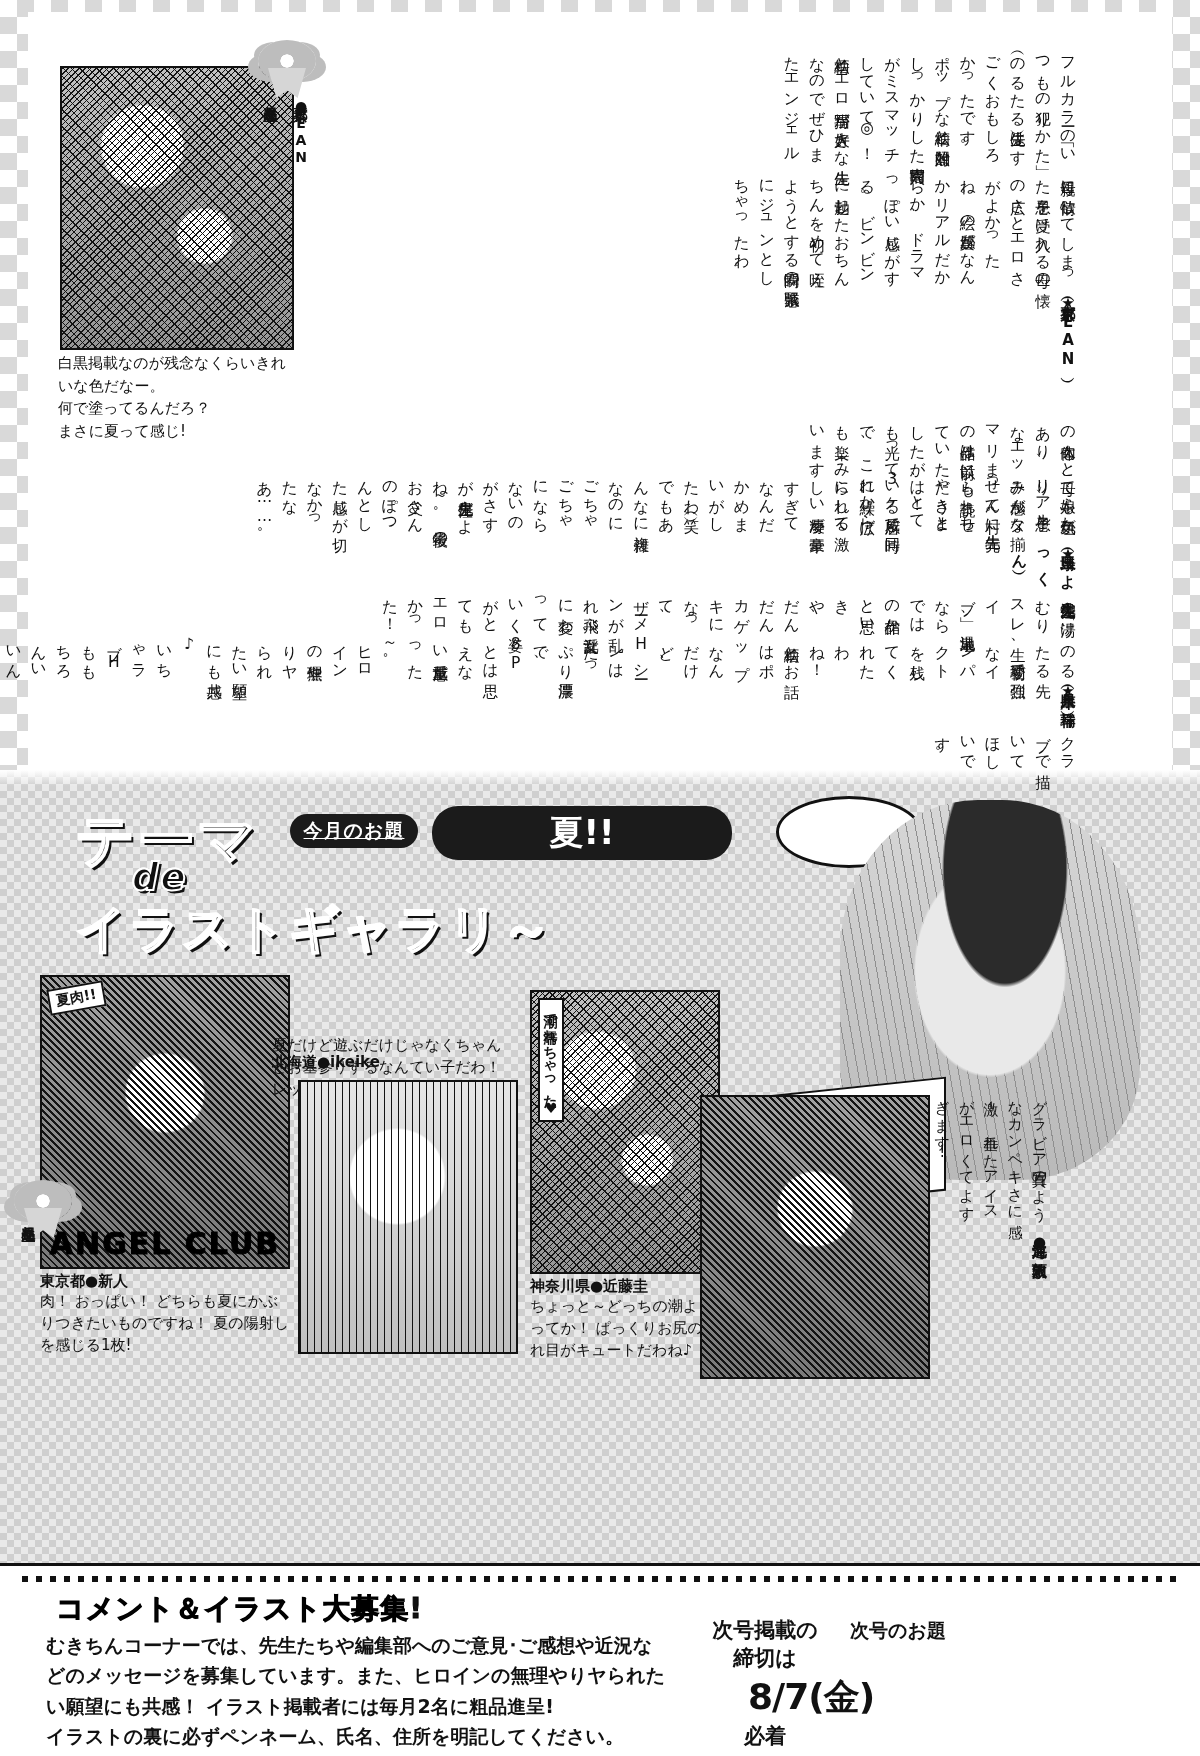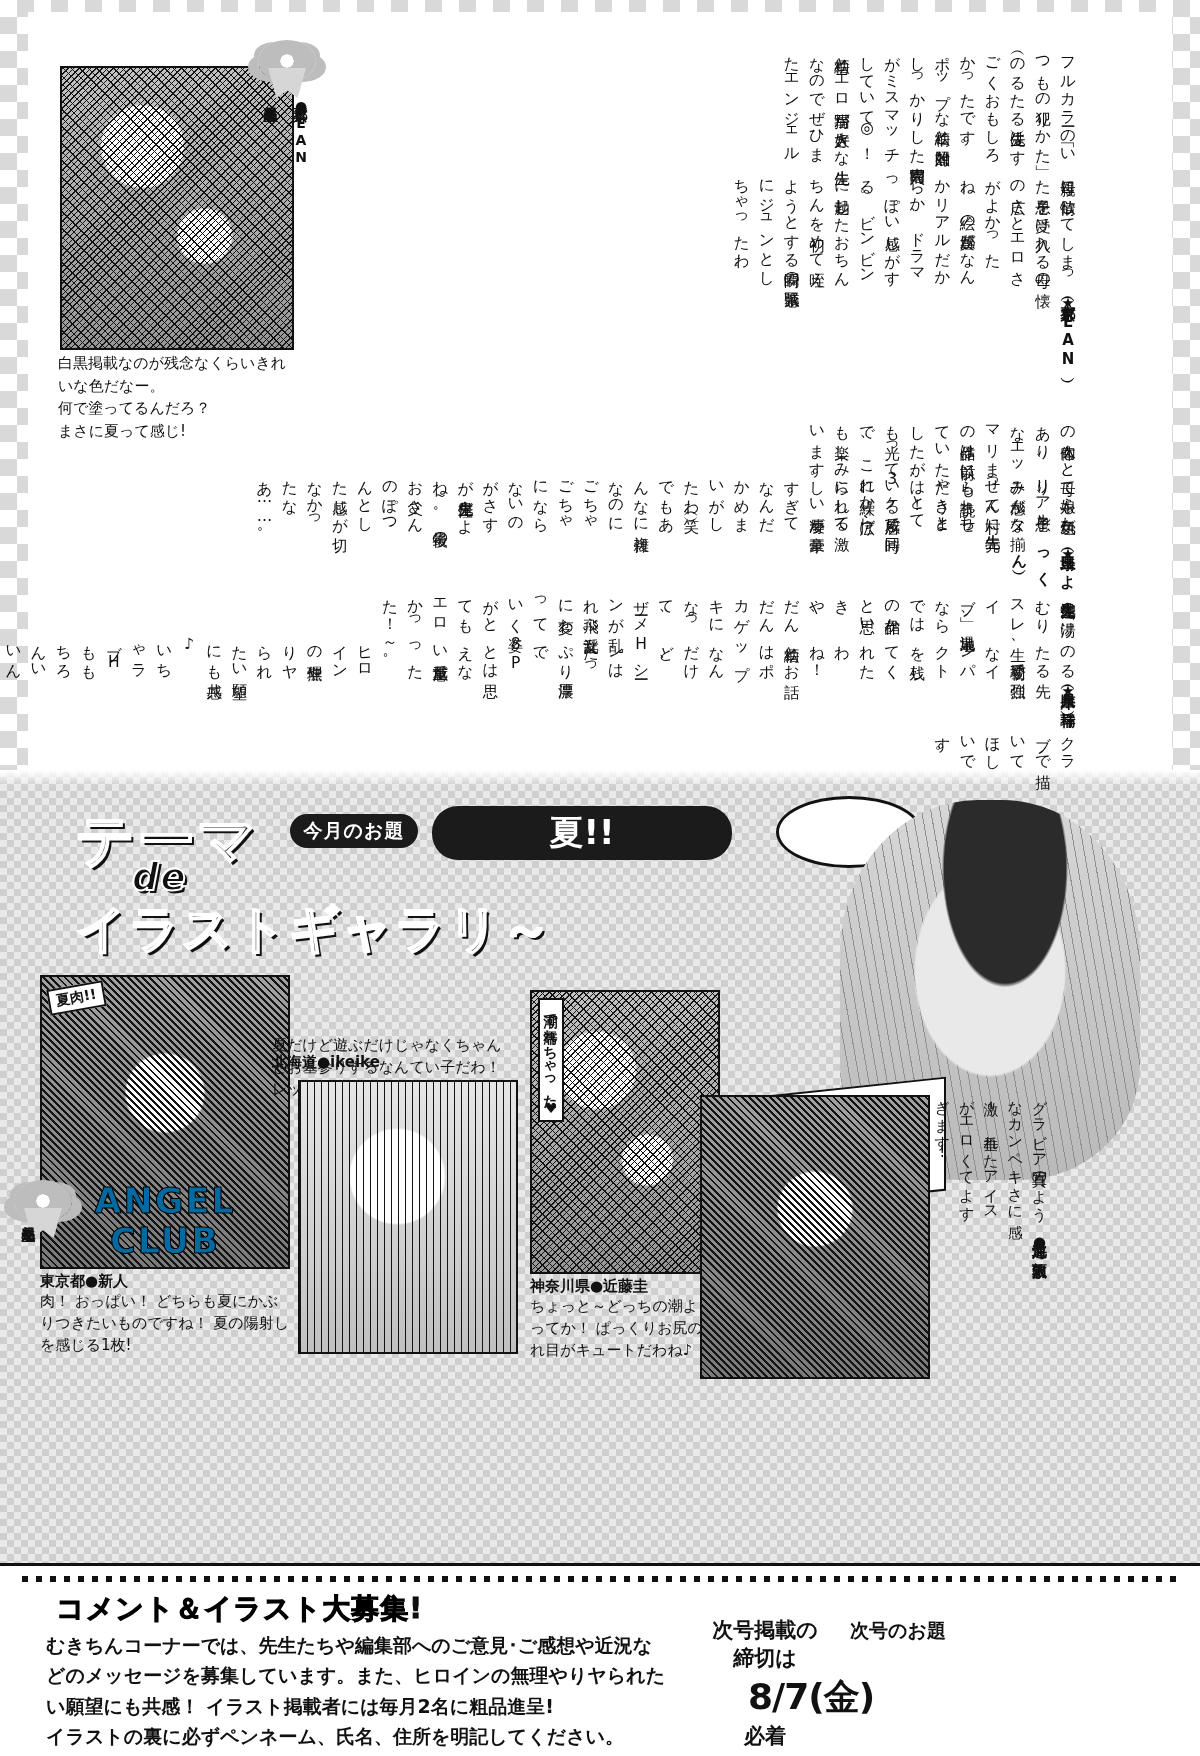--- a/index.html
+++ b/index.html
@@ -142,21 +142,21 @@
     text-shadow:3px 3px 0 #111, -1px -1px 0 #fff;
   }
   #theme-line1{left:34px;top:2px;font-size:58px;}
   #theme-de{left:90px;top:56px;font-size:37px;font-style:italic;}
   #theme-line2{left:34px;top:96px;font-size:50px;}
 
   .pill{
     position:absolute;background:#1b1b1b;color:#fff;border-radius:22px;
     display:flex;align-items:center;justify-content:center;font-weight:bold;
   }
-  #pill-label{left:248px;top:14px;width:128px;height:34px;font-size:19px;letter-spacing:1px;}
+  #pill-label{left:248px;top:14px;width:128px;height:34px;font-size:19px;letter-spacing:1px;text-decoration:underline;}
   #pill-topic{left:390px;top:6px;width:300px;height:54px;font-size:30px;border-radius:26px;}
   #pill-topic .t{font-size:34px;}
 
   
   #illus-big{
     position:absolute;left:680px;top:790px;width:470px;height:430px;
   }
   #illus-big .body{
     position:absolute;right:10px;top:10px;width:300px;height:380px;
     background:
@@ -182,22 +182,22 @@
   
   .card{position:absolute;}
   .card .frame{border:2px solid #111;background:#fff;position:relative;overflow:hidden;}
   .card .credit{font-size:15px;font-weight:bold;margin-top:3px;}
   .card .blurb{font-size:15px;line-height:1.45;white-space:pre-wrap;}
 
   #card-1{left:40px;top:975px;width:250px;}
   #card-1 .frame{width:246px;height:290px;}
   #card-1 .angel{
     position:absolute;left:0;right:0;bottom:6px;text-align:center;
-    font-weight:bold;font-size:35px;letter-spacing:2px;
-    -webkit-text-stroke:1px #000;color:#0369a1;
+    font-weight:bold;font-size:30px;letter-spacing:2px;
+    -webkit-text-stroke:1px #000;color:#000000;
   }
   #card-1 .tag{
     position:absolute;left:6px;top:8px;background:#fff;border:2px solid #111;
     padding:2px 6px;font-size:14px;font-weight:bold;transform:rotate(-10deg);
   }
 
   #card-2{left:298px;top:1080px;width:220px;}
   #card-2 .frame{width:216px;height:270px;}
 
   #card-3{left:530px;top:990px;width:190px;}

